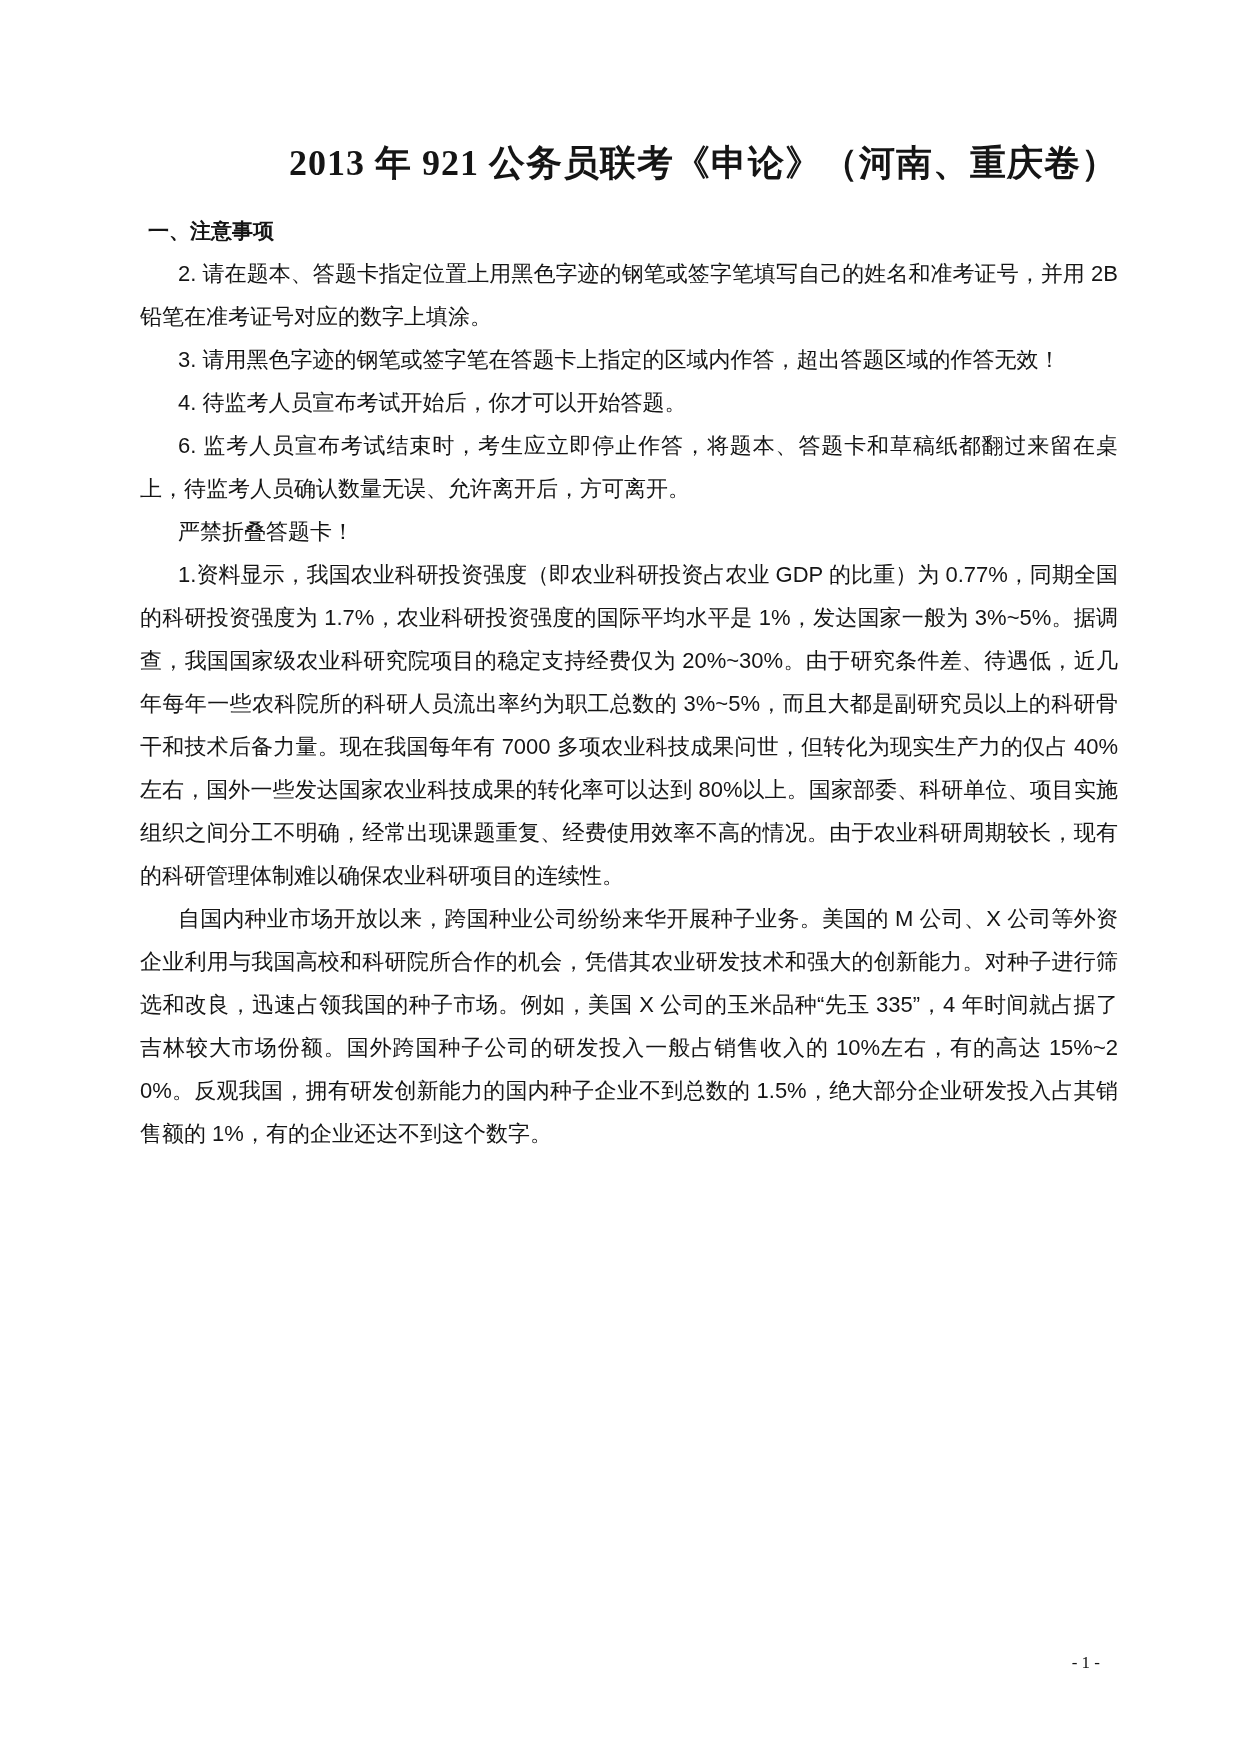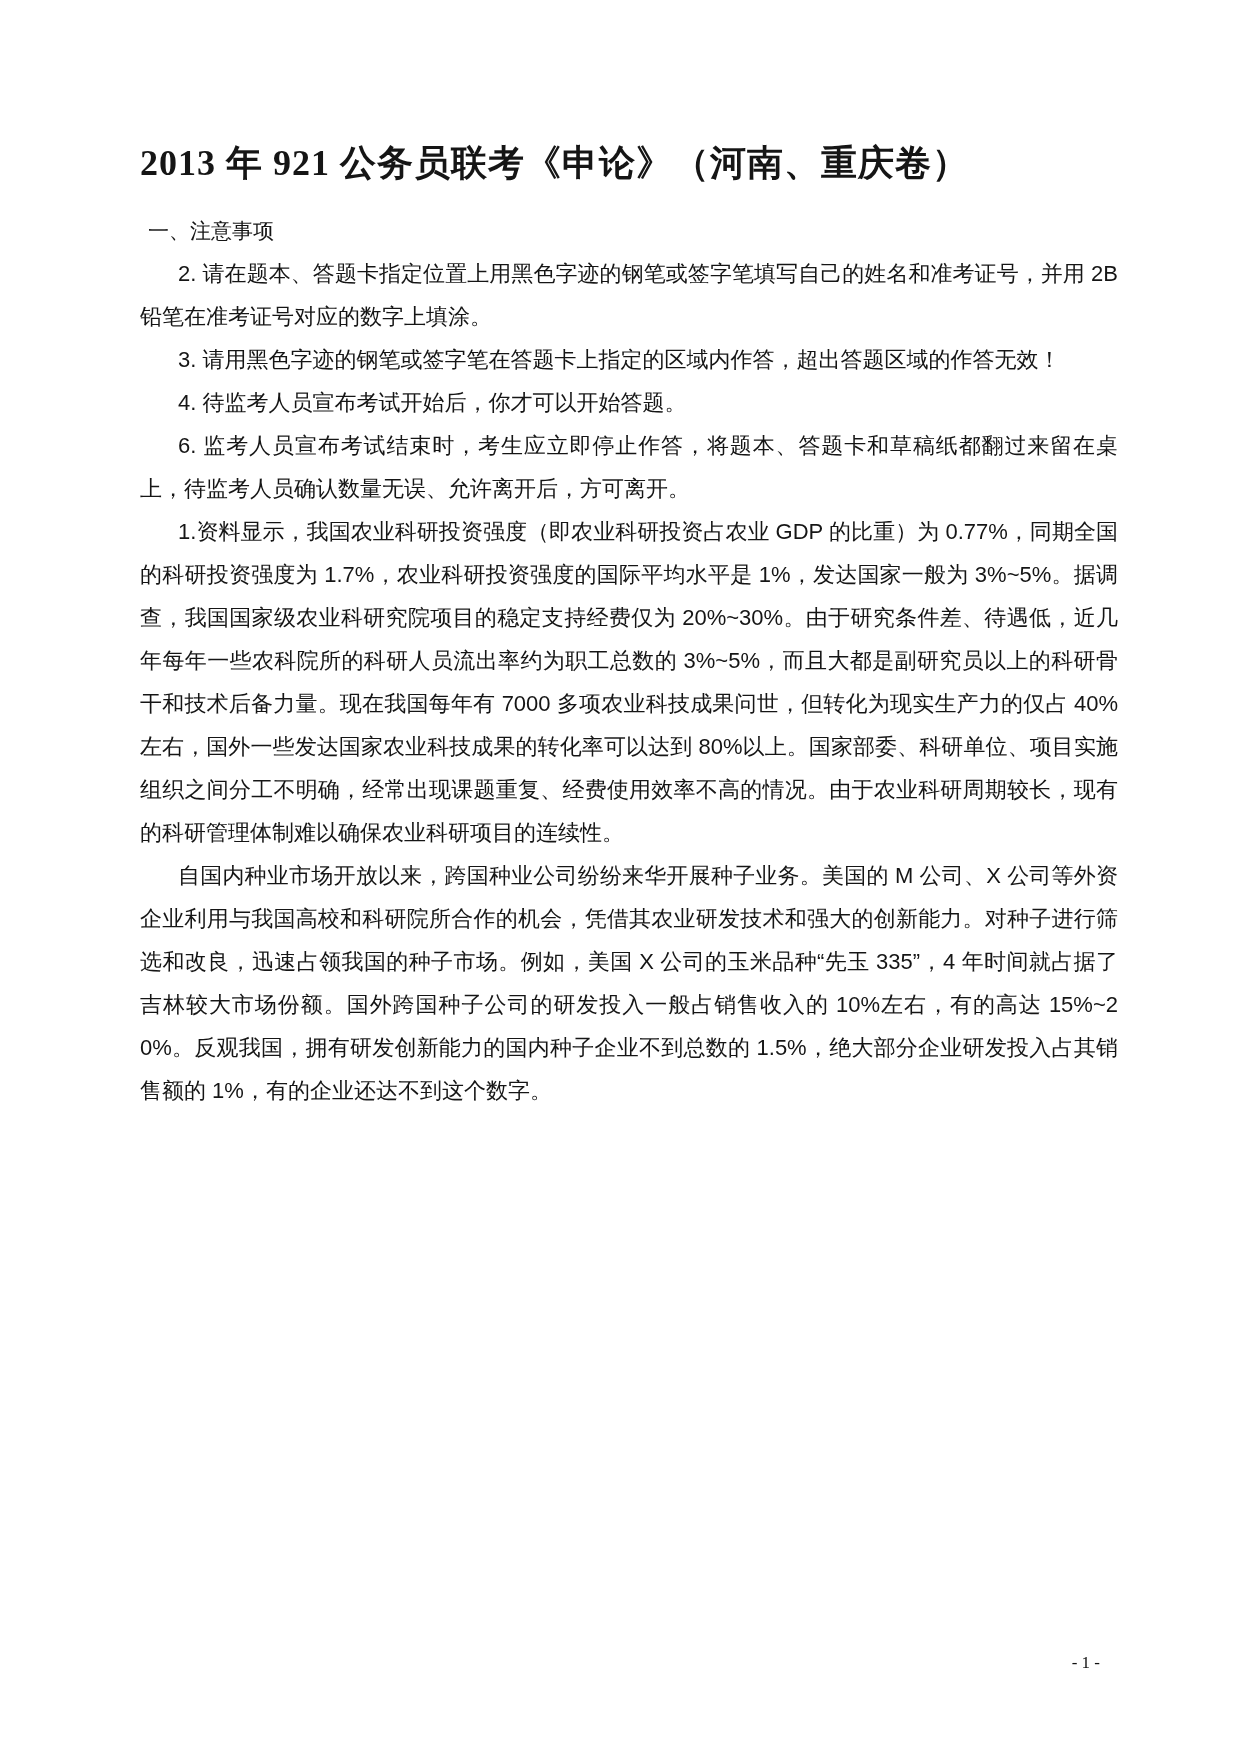--- a/index.html
+++ b/index.html
@@ -16,29 +16,29 @@
   .content {
     position: absolute;
     left: 140px;
     top: 139px;
     width: 978px;
   }
   .doc-title {
     font-size: 36px;
     line-height: 48px;
     font-weight: bold;
-    text-align: left;
+    text-align: right;
     letter-spacing: 1px;
     margin: 0 0 22px 0;
     font-family: "Liberation Serif", serif;
   }
   .sec-heading {
     font-size: 21px;
     line-height: 43px;
-    font-weight: normal;
+    font-weight: bold;
     padding-left: 8px;
     margin: 0;
   }
   p.body-para {
     font-size: 22px;
     line-height: 43px;
     margin: 0;
     text-align: justify;
     text-indent: 38px;
     word-break: break-all;
@@ -60,20 +60,21 @@
   <div class="content">
 
     <h1 class="doc-title">2013 年 921 公务员联考《申论》（河南、重庆卷）</h1>
 
     <h2 class="sec-heading">一、注意事项</h2>
 
     <p class="body-para">2. 请在题本、答题卡指定位置上用黑色字迹的钢笔或签字笔填写自己的姓名和准考证号，并用 2B 铅笔在准考证号对应的数字上填涂。</p>
     <p class="body-para">3. 请用黑色字迹的钢笔或签字笔在答题卡上指定的区域内作答，超出答题区域的作答无效！</p>
     <p class="body-para">4. 待监考人员宣布考试开始后，你才可以开始答题。</p>
     <p class="body-para">6. 监考人员宣布考试结束时，考生应立即停止作答，将题本、答题卡和草稿纸都翻过来留在桌上，待监考人员确认数量无误、允许离开后，方可离开。</p>
+    <p class="body-para">严禁折叠答题卡！</p>
 
 
     <p class="body-para">1.资料显示，我国农业科研投资强度（即农业科研投资占农业 GDP 的比重）为 0.77%，同期全国的科研投资强度为 1.7%，农业科研投资强度的国际平均水平是 1%，发达国家一般为 3%~5%。据调查，我国国家级农业科研究院项目的稳定支持经费仅为 20%~30%。由于研究条件差、待遇低，近几年每年一些农科院所的科研人员流出率约为职工总数的 3%~5%，而且大都是副研究员以上的科研骨干和技术后备力量。现在我国每年有 7000 多项农业科技成果问世，但转化为现实生产力的仅占 40%左右，国外一些发达国家农业科技成果的转化率可以达到 80%以上。国家部委、科研单位、项目实施组织之间分工不明确，经常出现课题重复、经费使用效率不高的情况。由于农业科研周期较长，现有的科研管理体制难以确保农业科研项目的连续性。</p>
     <p class="body-para">自国内种业市场开放以来，跨国种业公司纷纷来华开展种子业务。美国的 M 公司、X 公司等外资企业利用与我国高校和科研院所合作的机会，凭借其农业研发技术和强大的创新能力。对种子进行筛选和改良，迅速占领我国的种子市场。例如，美国 X 公司的玉米品种“先玉 335”，4 年时间就占据了吉林较大市场份额。国外跨国种子公司的研发投入一般占销售收入的 10%左右，有的高达 15%~20%。反观我国，拥有研发创新能力的国内种子企业不到总数的 1.5%，绝大部分企业研发投入占其销售额的 1%，有的企业还达不到这个数字。</p>
 
   </div>
 
   <div class="page-number">- 1 -</div>
 </div>
 

